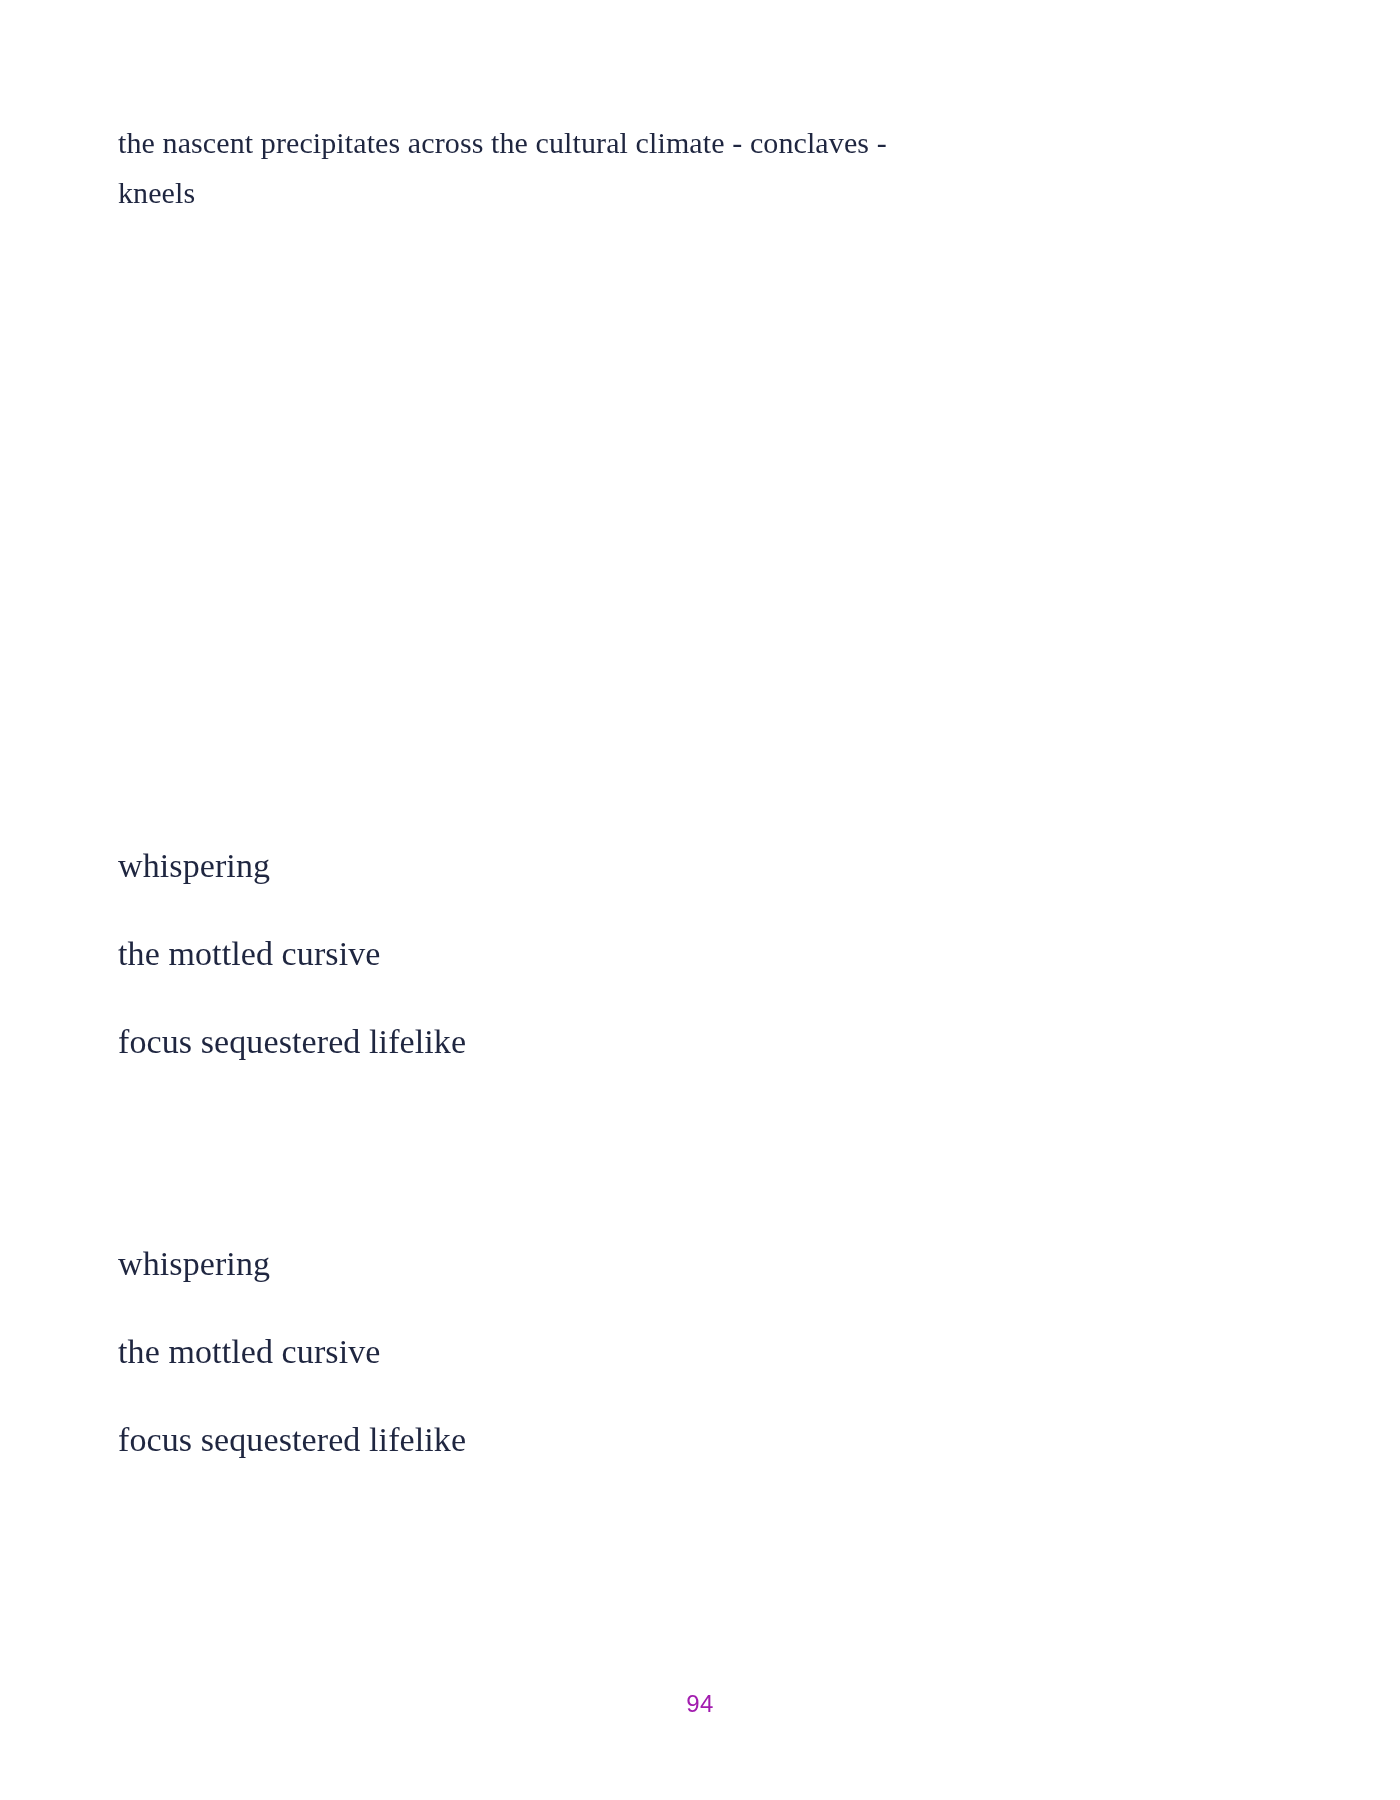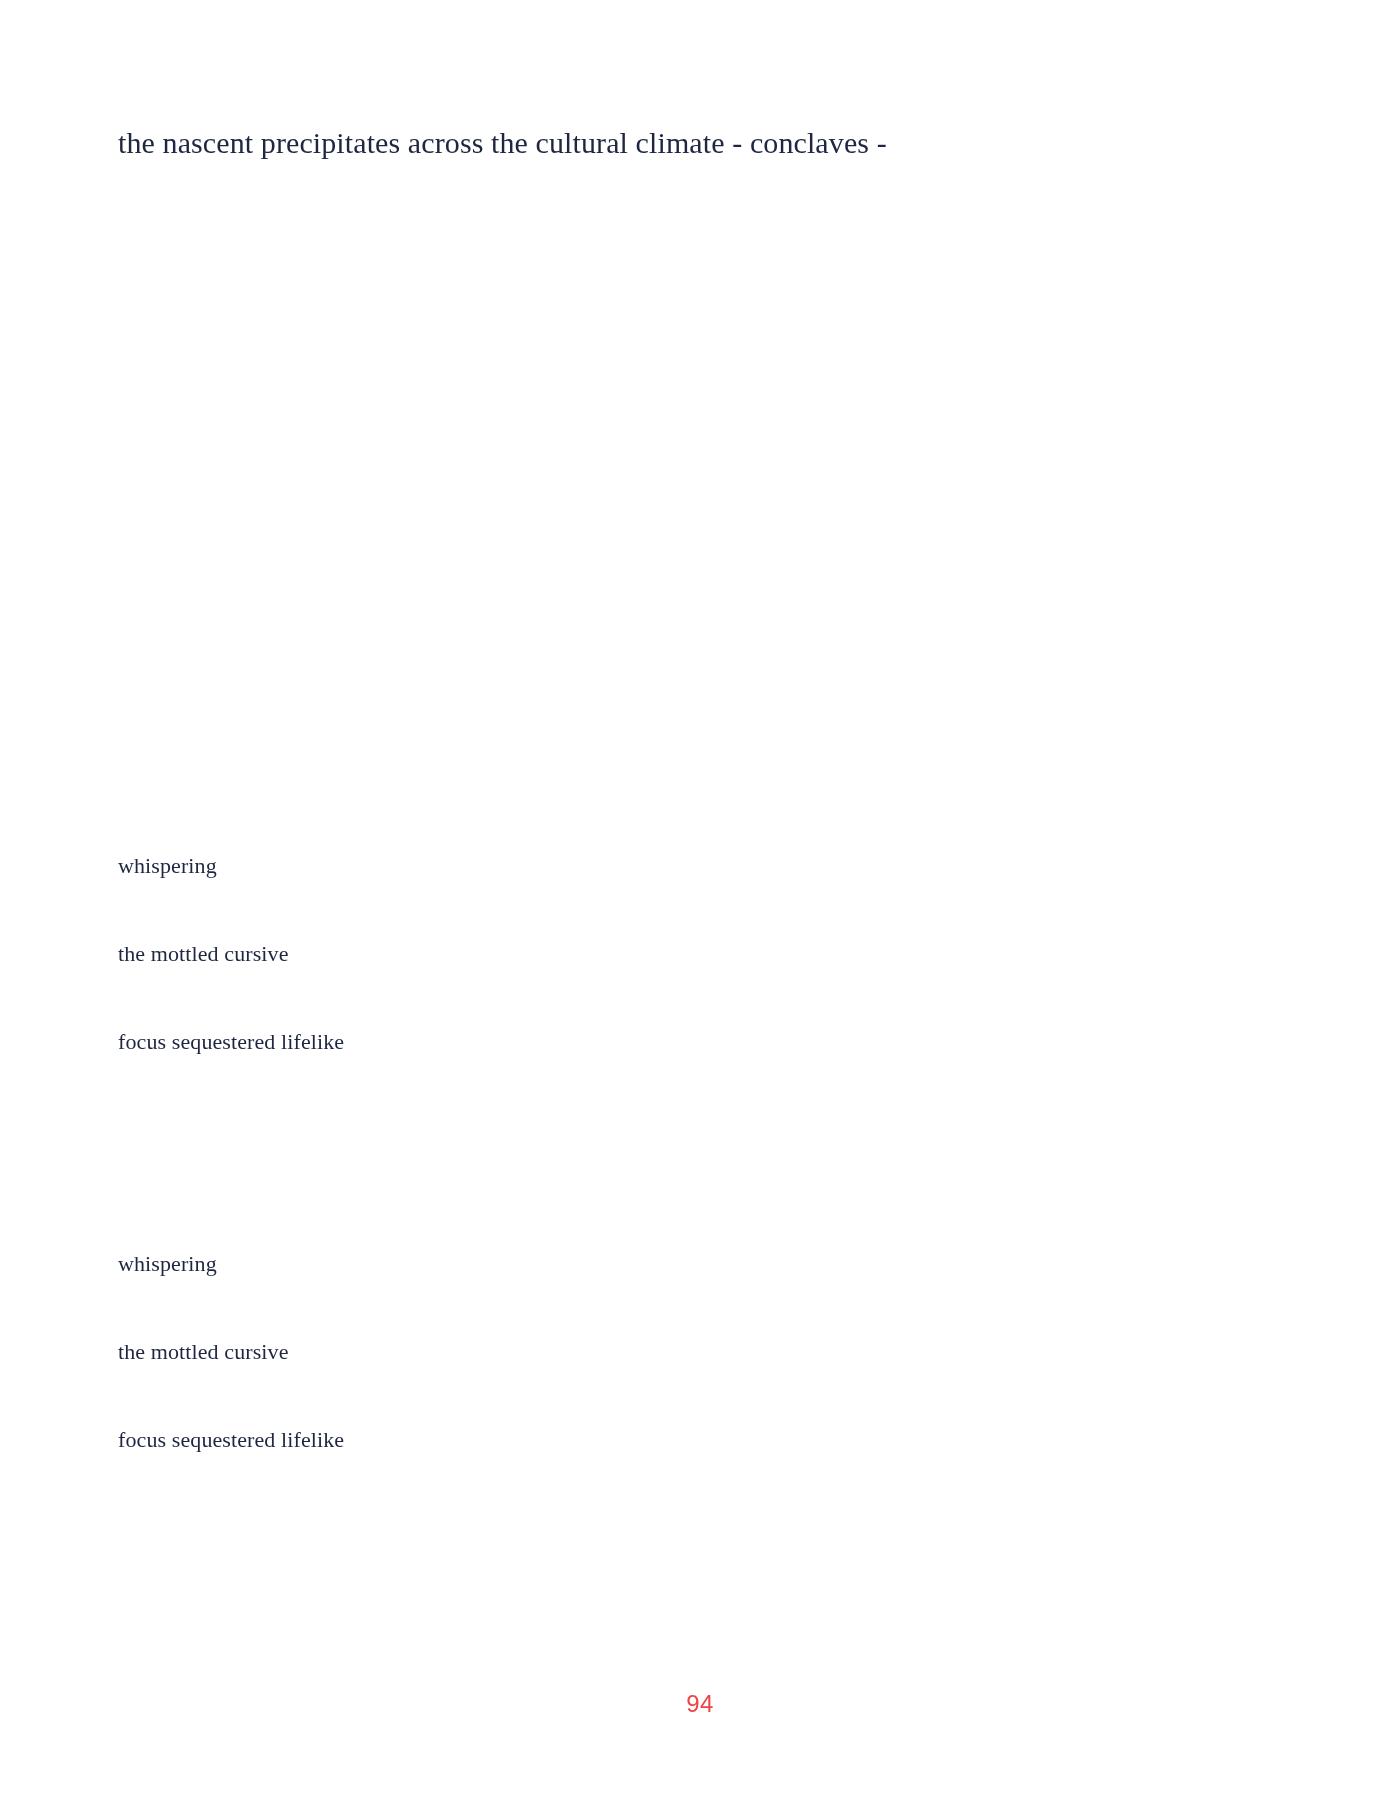--- a/index.html
+++ b/index.html
@@ -44,47 +44,48 @@
   
   .stanza-block {
     position: absolute;
     left: 118px;
     width: 1120px;
   }
   .stanza-b1 { top: 822px; }
   .stanza-b2 { top: 1220px; }
 
   .stanza-block .line {
-    font-size: 22px;
+    font-size: 34px;
     line-height: 88px;
     color: #1f2640;
     letter-spacing: 0.1px;
     white-space: pre-wrap;
   }
 
   
   .folio {
     position: absolute;
     left: 0;
     top: 1690px;
     width: 1400px;
     text-align: center;
     font-size: 24px;
-    color: #ef4444;
+    color: #a21caf;
     font-family: "Liberation Sans", sans-serif;
     letter-spacing: 0.5px;
   }
 </style>
 </head>
 <body>
 
 <div class="page">
 
   <div class="stanza-top">
     <div class="line">the nascent precipitates across the cultural climate - conclaves -</div>
+    <div class="line">kneels</div>
   </div>
 
   <div class="stanza-block stanza-b1">
     <div class="line">whispering</div>
     <div class="line">the mottled cursive</div>
     <div class="line">focus sequestered lifelike</div>
   </div>
 
   <div class="stanza-block stanza-b2">
     <div class="line">whispering</div>

